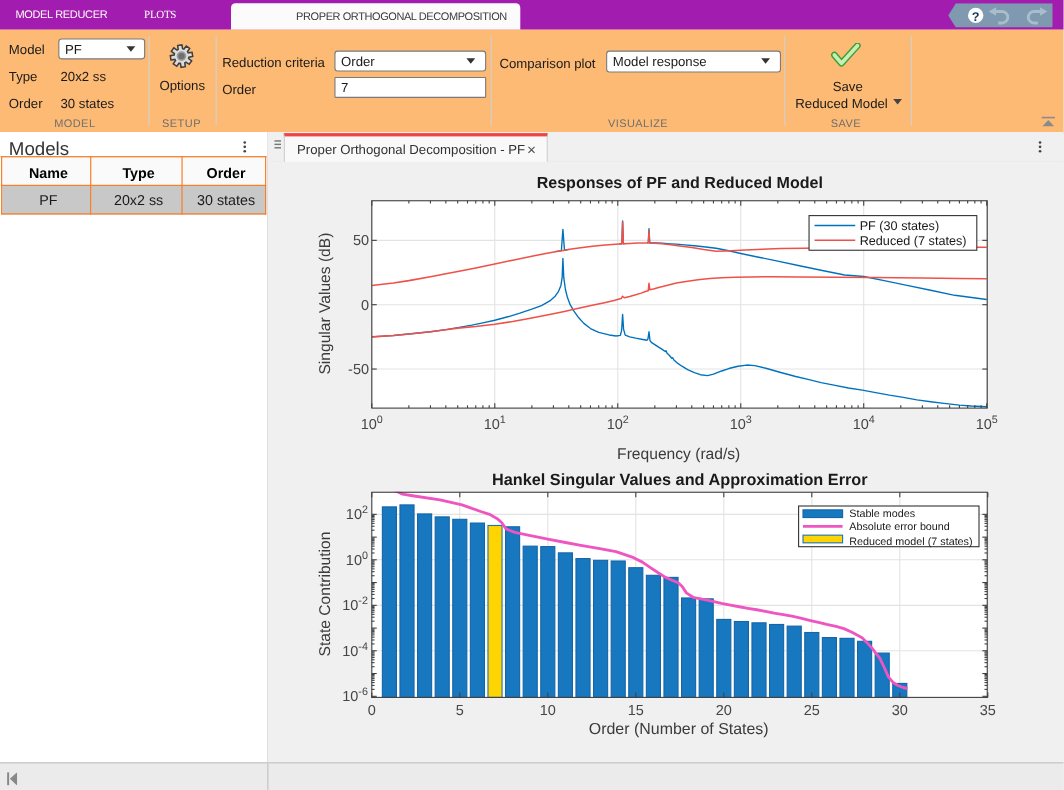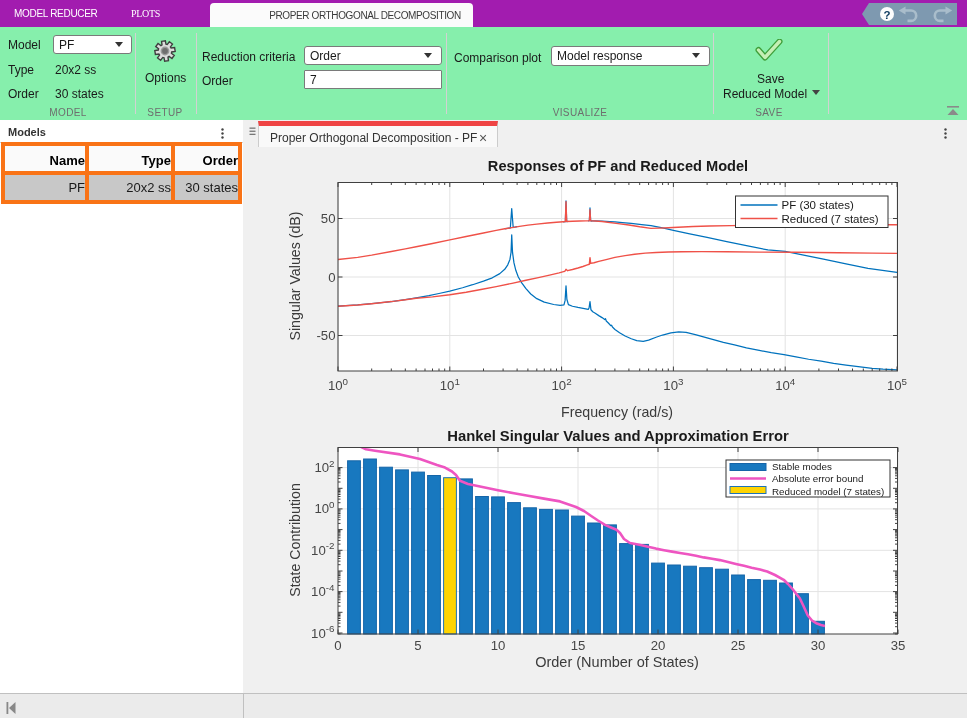--- a/index.html
+++ b/index.html
@@ -5,38 +5,38 @@
 html,body{margin:0;padding:0;}
 body{width:967px;height:718px;overflow:hidden;font-family:"Liberation Sans",sans-serif;position:relative;background:#f0f0f0;}
 .abs{position:absolute;}
 
 #topbar{left:0;top:0;width:967px;height:27px;background:#a21caf;}
 .apptab{position:absolute;top:0;height:27px;line-height:28px;color:#fff;font-size:10px;font-weight:normal;letter-spacing:-.3px;white-space:nowrap;}
 #activetab{position:absolute;left:210px;top:3px;width:216px;height:24px;background:#fbfbfb;border-radius:4px 4px 0 0;color:#3a3a3a;font-size:10px;font-weight:normal;letter-spacing:-.38px;text-align:center;line-height:26px;white-space:nowrap;padding-left:47px;}
 
 #qab{position:absolute;left:862px;top:3px;width:95px;height:22px;}
 
-#ribbon{left:0;top:27px;width:967px;height:93px;background:#86efac;border-bottom:1px solid #b7b7b7;}
+#ribbon{left:0;top:27px;width:967px;height:93px;background:#fdba74;border-bottom:1px solid #b7b7b7;}
 .vsep{position:absolute;top:6px;height:81px;width:1px;background:#d2d2d2;}
 .seclabel{position:absolute;top:80px;width:120px;text-align:center;font-size:10px;color:#6e6e6e;letter-spacing:.4px;}
 .rlabel{position:absolute;font-size:12px;color:#1a1a1a;white-space:nowrap;}
 .dd{position:absolute;background:#fff;border:1px solid #7a7a7a;border-radius:3px;font-size:12px;color:#1a1a1a;}
 .dd .txt{position:absolute;left:5px;top:1px;line-height:17px;}
 .caret{position:absolute;width:0;height:0;border-left:4px solid transparent;border-right:4px solid transparent;border-top:5px solid #333;}
 
 #lpanel{left:0;top:120px;width:243px;height:573px;background:#fff;border-right:1px solid #9a9a9a;}
 #lphead{position:absolute;left:0;top:0;width:243px;height:22px;background:#fff;border-bottom:1px solid #d0d0d0;}
-#lphead .t{position:absolute;left:8px;top:6px;font-size:11px;color:#333;font-weight:bold;}
+#lphead .t{position:absolute;left:8px;top:6px;font-size:17px;color:#333;}
 table#mtable{position:absolute;left:1px;top:22px;border-collapse:collapse;width:241px;font-size:13px;color:#1a1a1a;}
-#mtable th,#mtable td{border:4px solid #f97316;padding:0 0 0 4px;text-align:right;font-weight:normal;height:25px;}
+#mtable th,#mtable td{border:1px solid #f97316;padding:0 0 0 4px;text-align:center;font-weight:normal;height:25px;}
 #mtable th{font-weight:bold;background:#fafafa;height:22px;color:#000;vertical-align:bottom;padding-bottom:3px;}
 #mtable td{background:#c8c8c8;}
 
 #docbar{left:243px;top:120px;width:724px;height:27px;background:#f0f0f0;border-bottom:1px solid #d6d6d6;}
-#doctab{position:absolute;left:15px;top:1px;width:238px;height:26px;background:#f9f9f9;border-left:1px solid #ccc;border-right:1px solid #ccc;border-top:5px solid #ef4444;font-size:12px;color:#333;}
+#doctab{position:absolute;left:15px;top:1px;width:238px;height:26px;background:#f9f9f9;border-left:1px solid #ccc;border-right:1px solid #ccc;border-top:3px solid #ef4444;font-size:12px;color:#333;}
 #figarea{left:243px;top:147px;width:724px;height:553px;background:#f0f0f0;}
 
 #statusbar{left:0;top:693px;width:967px;height:25px;background:#ebebeb;border-top:1px solid #c0c0c0;}
 </style>
 </head>
 <body>
 <div class="abs" id="topbar">
   <span class="apptab" style="left:14px;">MODEL REDUCER</span>
   <span class="apptab" style="left:131px;font-family:Liberation Serif, serif;">PLOTS</span>
 </div>

